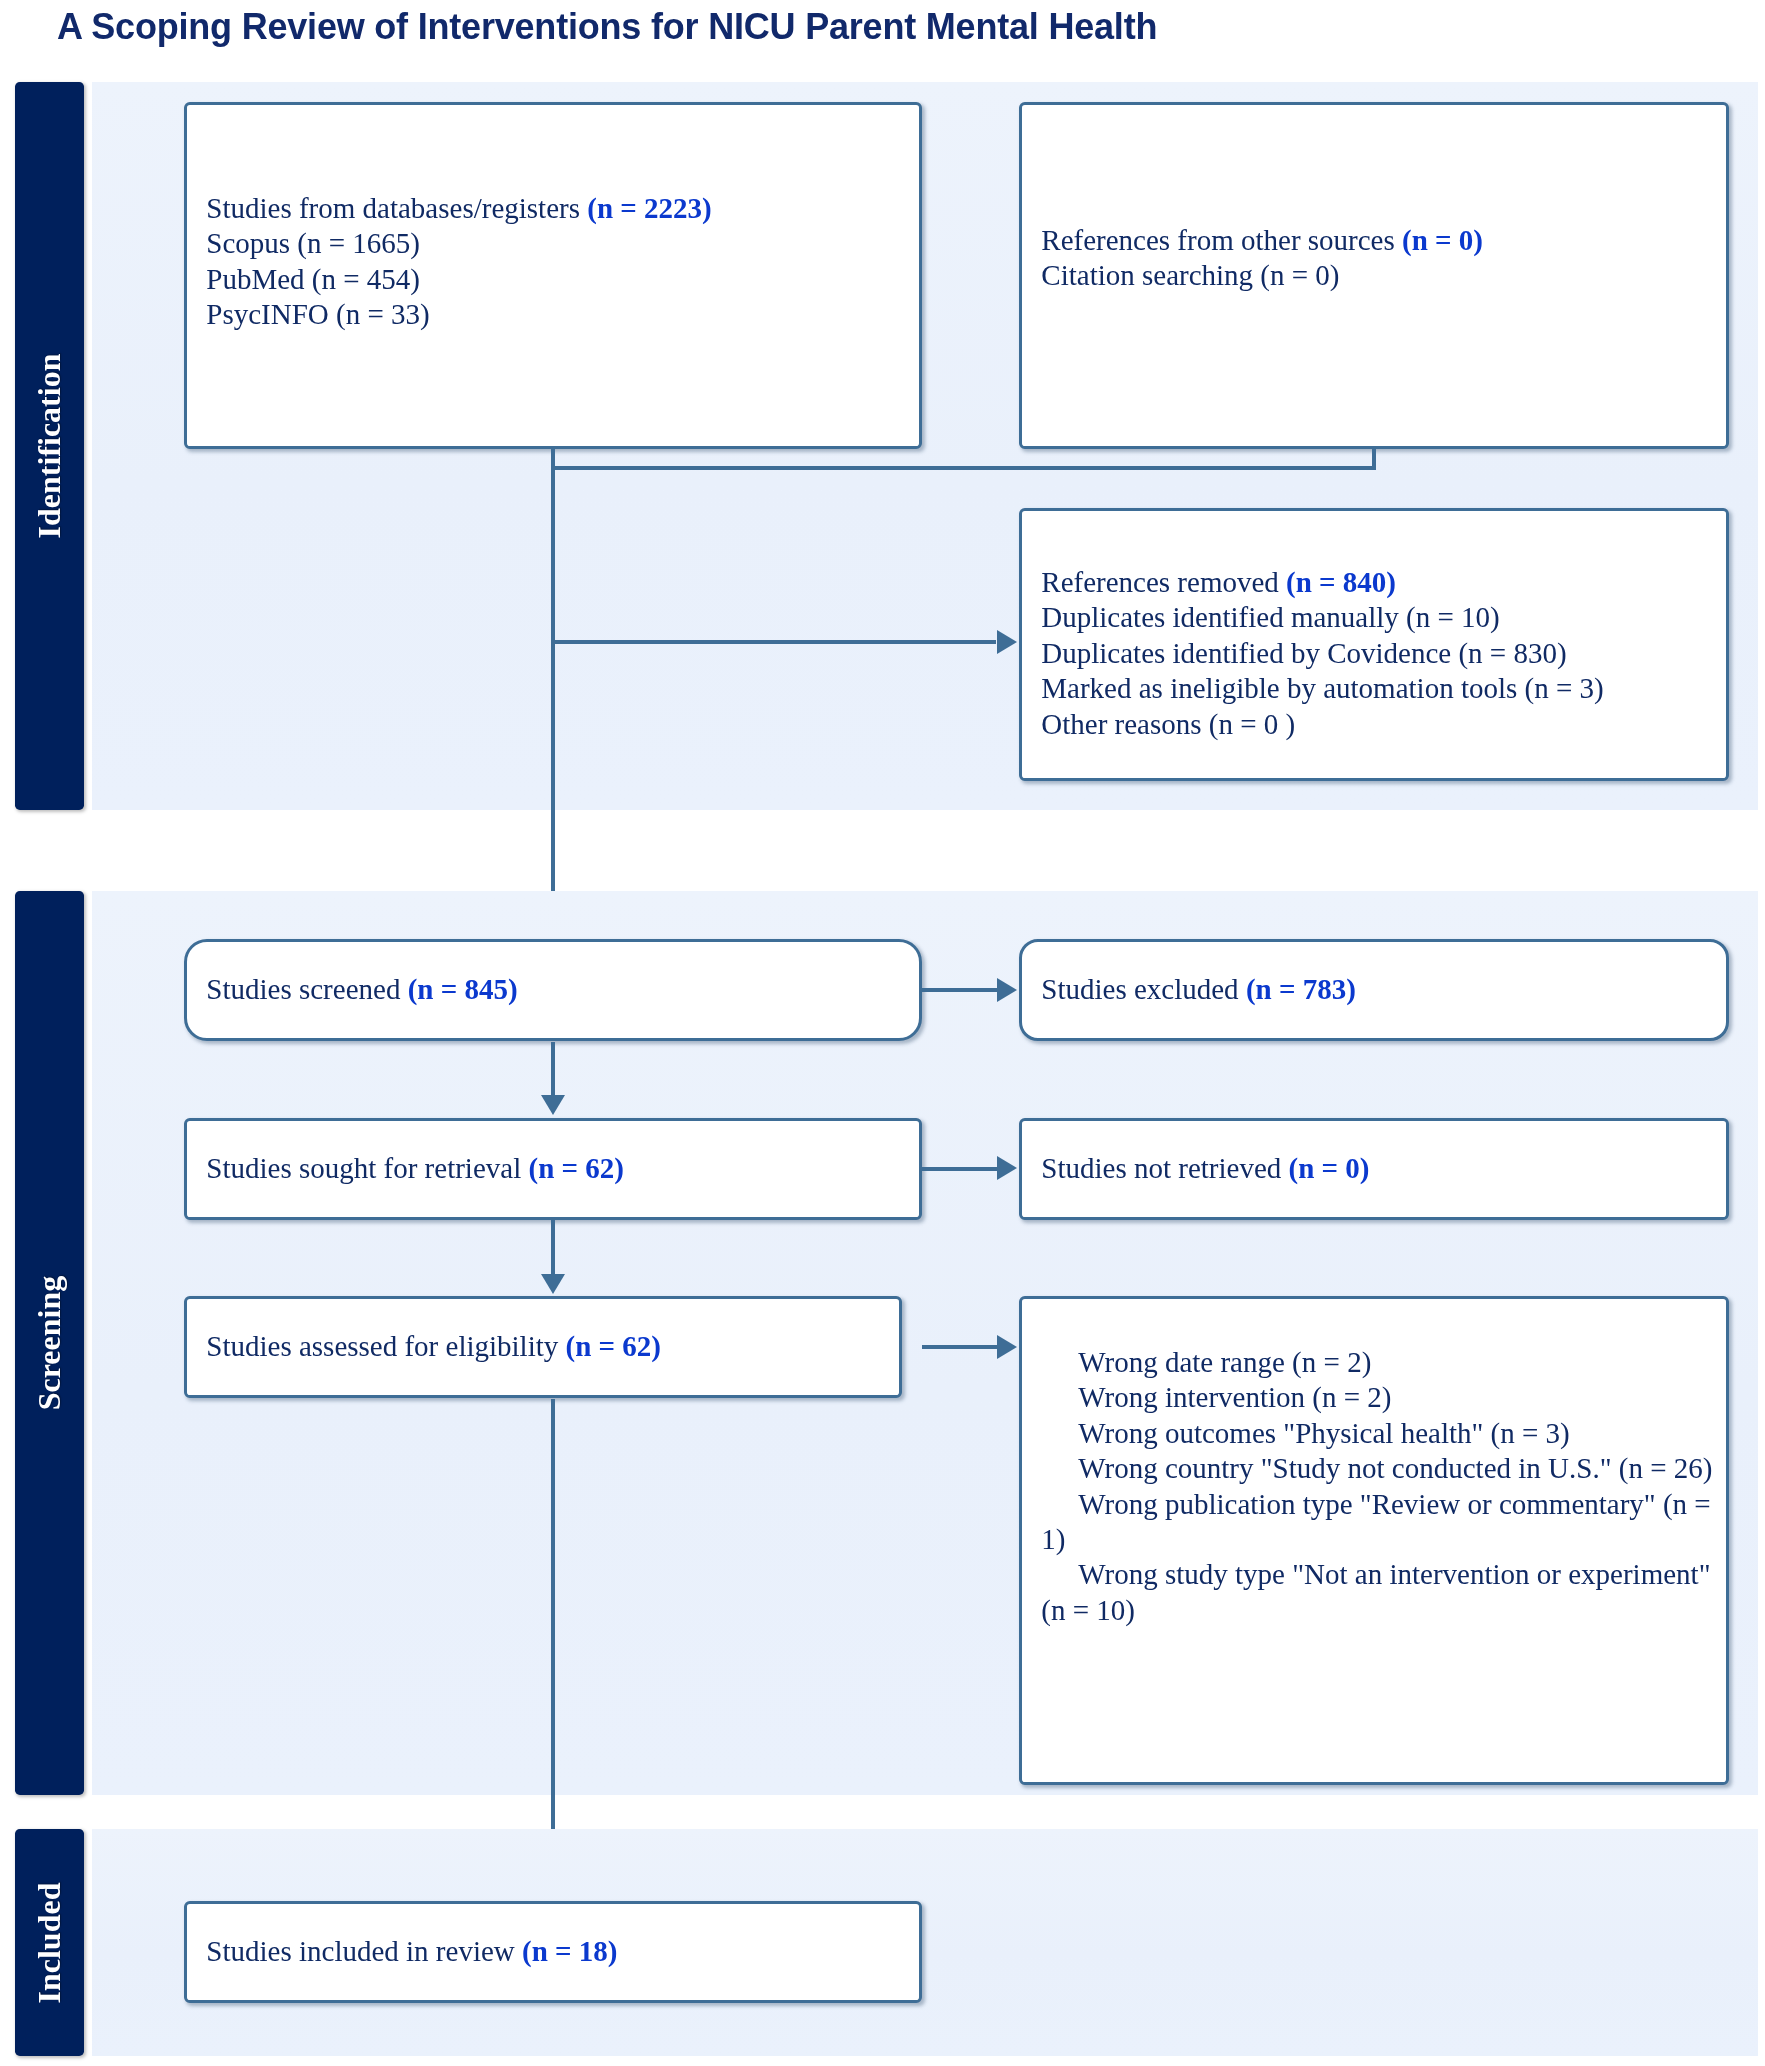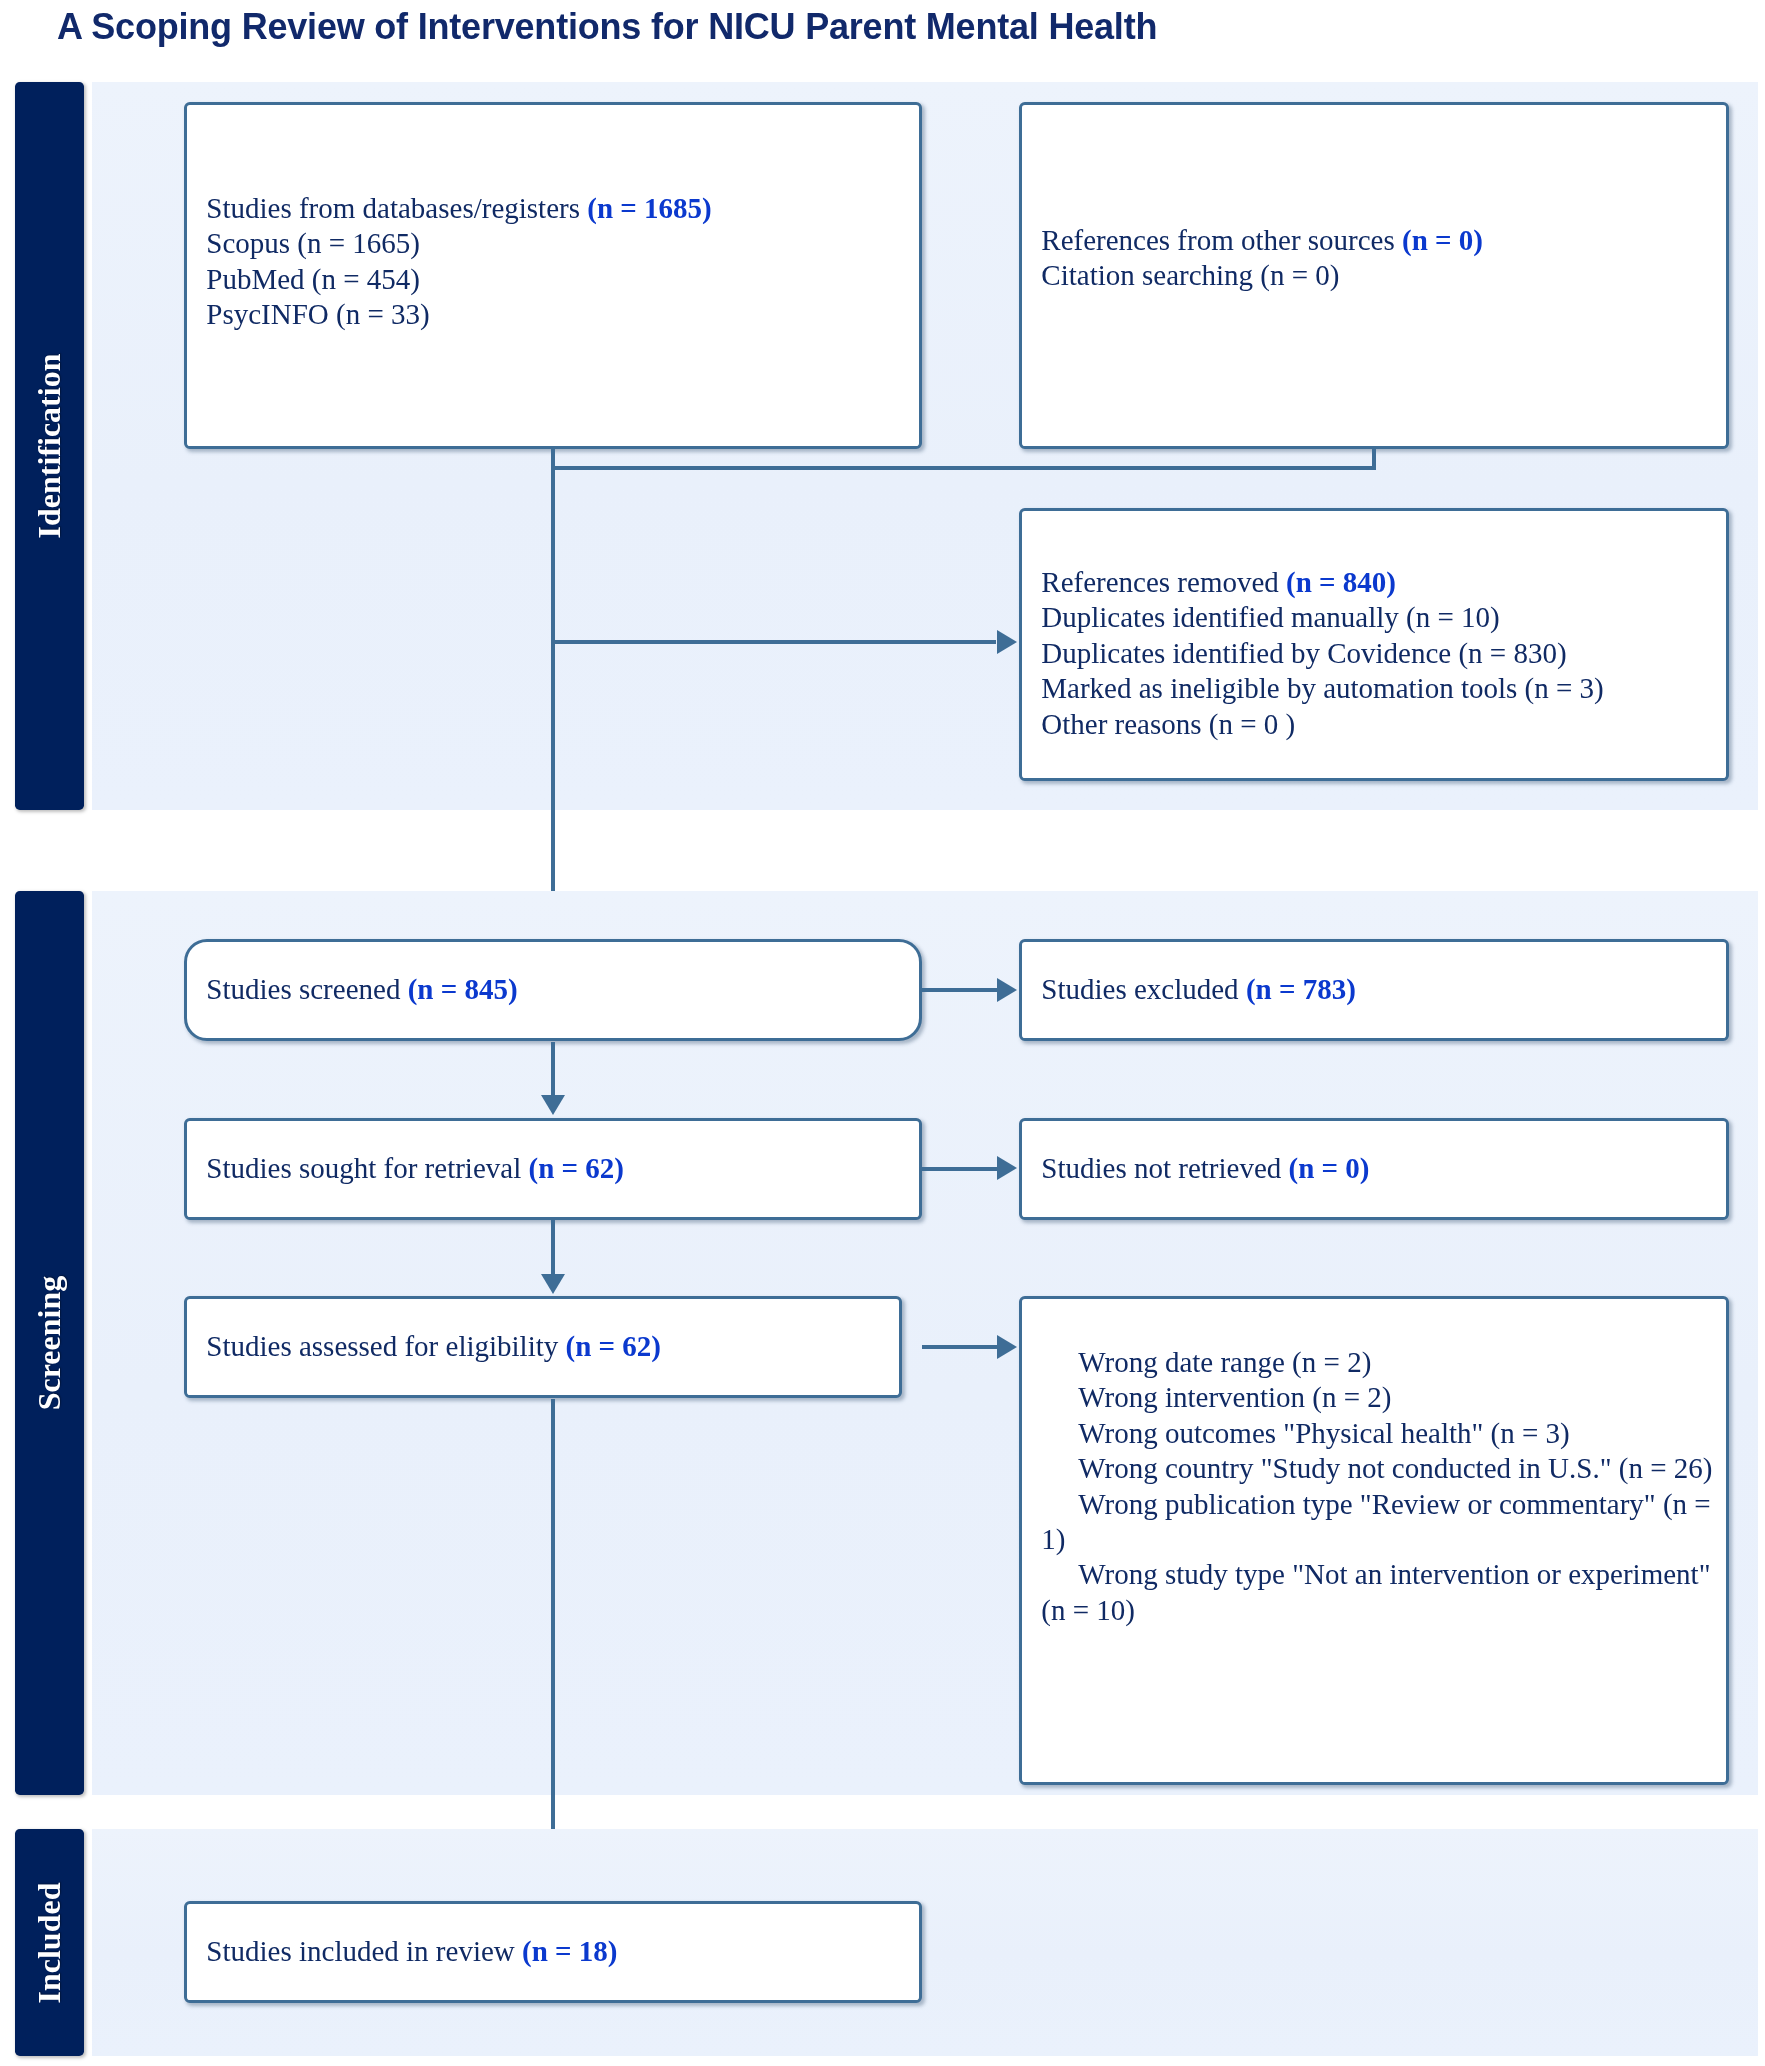--- a/index.html
+++ b/index.html
@@ -59,21 +59,21 @@
 
 <div id="title">A Scoping Review of Interventions for NICU Parent Mental Health</div>
 
 <div class="panel" style="left:92px; top:82px; width:1666px; height:728px;"></div>
 <div class="sidebar" style="left:14.5px; top:82px; width:69px; height:728px;">
   <span>Identification</span>
 </div>
 
 <div class="box" style="left:184px; top:102px; width:738px; height:347px;">
   <div class="txt" style="top:86px;">
-    <div><span>Studies from databases/registers </span><span class="n">(n = 1685)</span></div>
+    <div><span>Studies from databases/registers </span><span class="n">(n = 2223)</span></div>
     <div>Scopus (n = 1665)</div>
     <div>PubMed (n = 454)</div>
     <div>PsycINFO (n = 33)</div>
   </div>
 </div>
 
 <div class="box" style="left:1019px; top:102px; width:710px; height:347px;">
   <div class="txt" style="top:118px;">
     <div><span>References from other sources </span><span class="n">(n = 0)</span></div>
     <div>Citation searching (n = 0)</div>
@@ -107,21 +107,21 @@
 <div class="sidebar" style="left:14.5px; top:891px; width:69px; height:904px;">
   <span>Screening</span>
 </div>
 
 <div class="box" style="left:184px; top:939px; width:738px; height:102px;border-radius:23px;">
   <div class="txt vcenter">
     <div><span>Studies screened </span><span class="n">(n = 845)</span></div>
   </div>
 </div>
 
-<div class="box" style="left:1019px; top:939px; width:710px; height:102px;">
+<div class="box" style="left:1019px; top:939px; width:710px; height:102px;border-radius:19px;">
   <div class="txt vcenter">
     <div><span>Studies excluded </span><span class="n">(n = 783)</span></div>
   </div>
 </div>
 
 <div class="ln hl" style="left:922px; top:988px; width:75px;"></div>
 <div class="arrow-r" style="left:997px; top:978px;"></div>
 
 <div class="box" style="left:184px; top:1118px; width:738px; height:102px;">
   <div class="txt vcenter">

